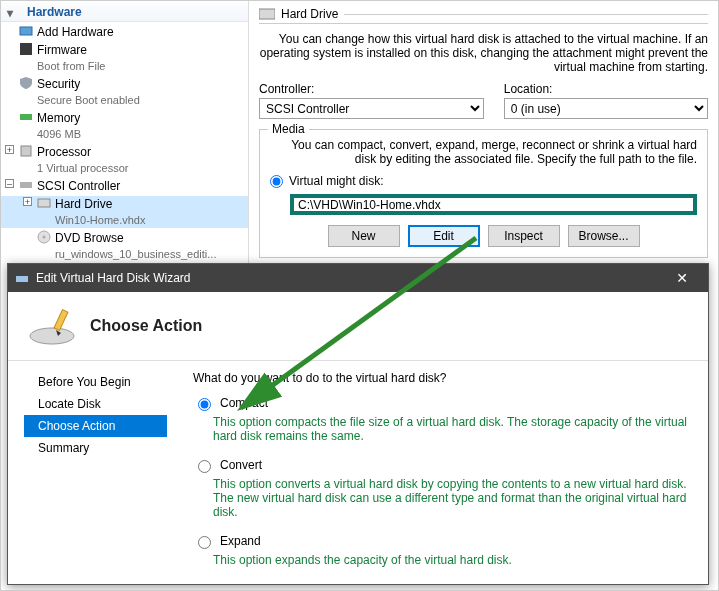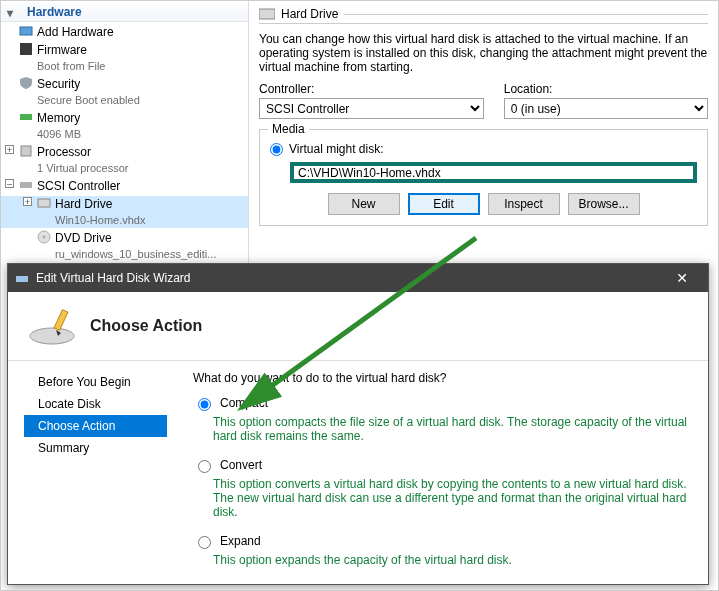--- a/index.html
+++ b/index.html
@@ -12,21 +12,21 @@
   .tree-header .exp { position: absolute; left: 6px; top: 3px; color: #666; }
   .node { padding-left: 36px; position: relative; line-height: 16px; margin-top: 2px; }
   .node .lbl { font-size: 12px; }
   .node .sub { color: #6c6c6c; font-size: 11px; padding-left: 0; display: block; }
   .node .ic { position: absolute; left: 18px; top: 0; width: 14px; height: 14px; }
   .node .exp { position: absolute; left: 4px; top: 1px; width: 9px; height: 9px; border: 1px solid #888; font-size: 9px; line-height: 8px; text-align: center; color: #444; background: #fff; }
   .node.sel { background: #cde8ff; }
   .right { flex: 1; padding: 4px 10px 0 10px; }
   .sec-title { display: flex; align-items: center; gap: 6px; border-bottom: 1px solid #ccc; padding-bottom: 2px; margin: 2px 0 8px 0; }
   .sec-title .line { flex: 1; height: 1px; background: #ccc; }
-  .desc { font-size: 12px; margin: 4px 0 8px 0; }
+  .desc { font-size: 12px; margin: 4px 0 8px 0; text-align: right; }
   .row2 { display: flex; gap: 20px; align-items: flex-end; }
   .fld { display: flex; flex-direction: column; }
   .fld label { margin-bottom: 2px; }
   select { font: inherit; border: 1px solid #a0a0a0; background: #fff; height: 21px; padding: 1px 2px; }
   input[type=text] { font: inherit; border: 4px solid #0f766e; height: 21px; padding: 1px 4px; width: 100%; }
   .group { border: 1px solid #c8c8c8; padding: 8px 10px 10px 10px; margin-top: 10px; position: relative; }
   .group .legend { position: absolute; top: -8px; left: 8px; background: #fff; padding: 0 4px; }
   .radio-line { display: flex; align-items: center; gap: 6px; margin: 4px 0 6px 0; }
   .radio-line input { margin: 0; }
   .btnrow { display: flex; gap: 8px; margin-top: 10px; justify-content: center; }
@@ -128,21 +128,21 @@
       <span class="lbl">Hard Drive</span>
       <span class="sub">Win10-Home.vhdx</span>
     </div>
     <div class="node" style="padding-left:54px">
       <span class="ic" style="left:36px">
             <svg width="14" height="14">
               <circle cx="7" cy="7" r="6" fill="#e0e0e0" stroke="#aaa"></circle>
               <circle cx="7" cy="7" r="1.5" fill="#aaa"></circle>
             </svg>
           </span>
-      <span class="lbl">DVD Drive</span>
+      <span class="lbl">DVD Browse</span>
       <span class="sub">ru_windows_10_business_editi...</span>
     </div>
   </div>
 
   <div class="right">
     <div class="sec-title">
       <span>
             <svg width="16" height="12">
               <rect x="0" y="1" width="16" height="10" fill="#d8d8d8" stroke="#888"></rect>
             </svg>
@@ -157,20 +157,21 @@
         <select><option>SCSI Controller</option></select>
       </div>
       <div class="fld" style="flex:1">
         <label>Location:</label>
         <select><option>0 (in use)</option></select>
       </div>
     </div>
 
     <div class="group">
       <span class="legend">Media</span>
+      <div class="desc" style="margin-top:0">You can compact, convert, expand, merge, reconnect or shrink a virtual hard disk by editing the associated file. Specify the full path to the file.</div>
       <div class="radio-line">
         <input type="radio" checked="" style="">
         <span>Virtual might disk:</span>
       </div>
       <div style="padding-left:20px">
         <input type="text" value="C:\VHD\Win10-Home.vhdx" style="">
       </div>
       <div class="btnrow">
         <button>New</button>
         <button class="primary">Edit</button>

